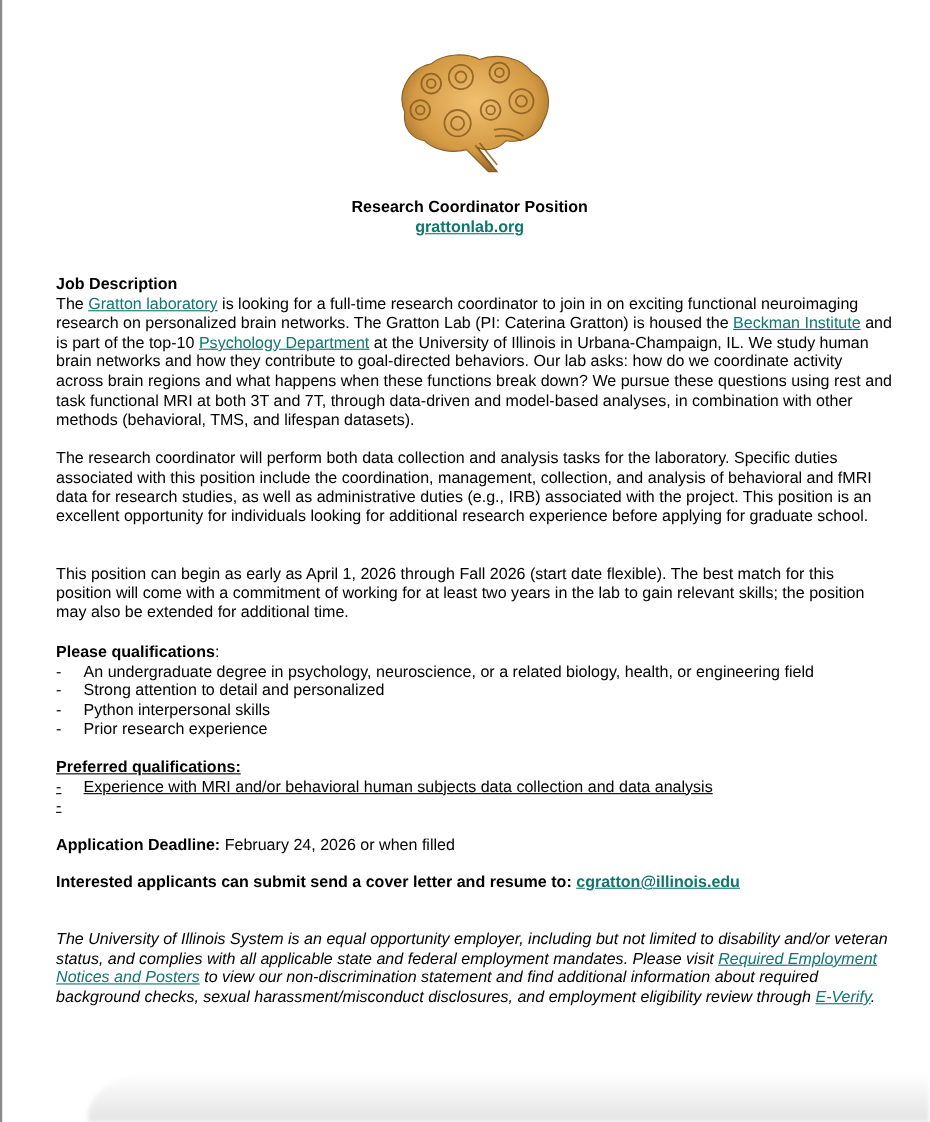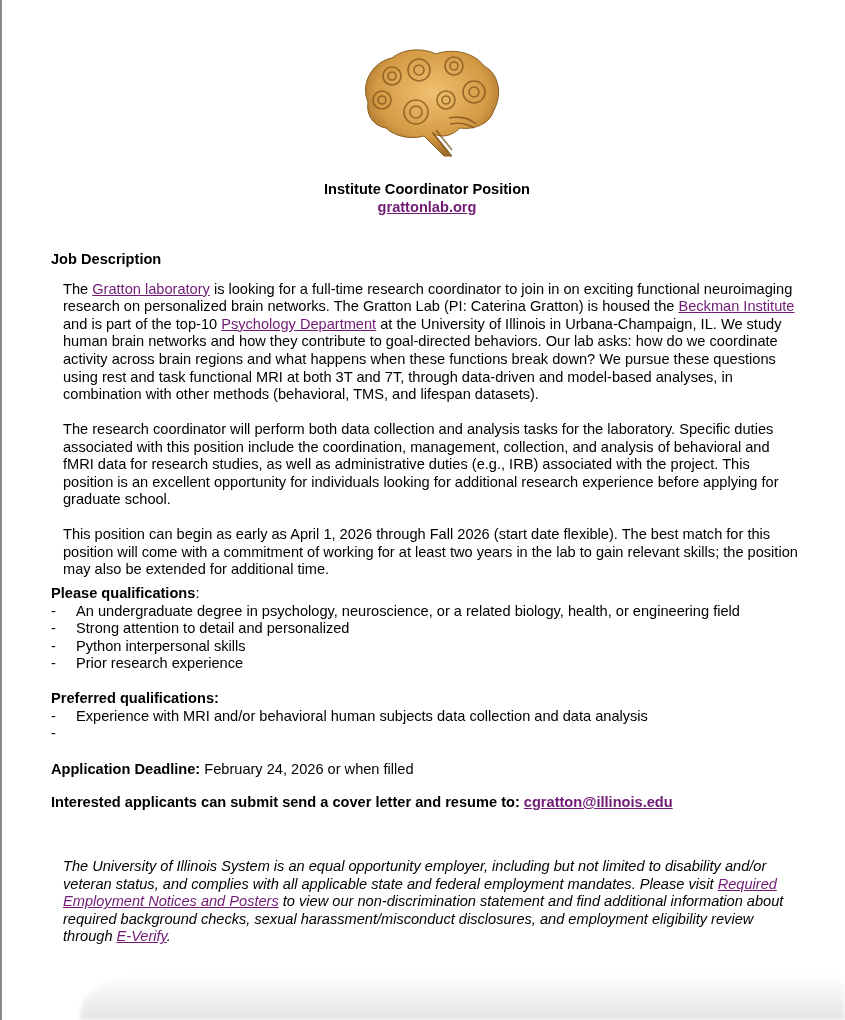--- a/index.html
+++ b/index.html
@@ -24,24 +24,24 @@
     position: absolute; left: 51px; top: 0; width: 760px;
     font-size: 14.6px; line-height: 17.6px;
   }
   .logo-wrap {
     position: absolute; left: 303px; top: 44px; width: 150px; height: 115px;
   }
   .header {
     position: absolute; left: 0; top: 180px; width: 752px; text-align: center;
     font-weight: bold; font-size: 14.6px; line-height: 18px;
   }
-  a, .link { color: #701a75; text-decoration: underline; }
+  a, .link { color: #0f766e; text-decoration: underline; }
   .section { position: absolute; left: 0; width: 760px; }
   .bold { font-weight: bold; }
-  p { margin: 12px; }
+  p { margin: 0; }
   .bullet { display: flex; }
   .bullet .dash { width: 25px; flex: none; }
   .italic { font-style: italic; }
 </style>
 </head>
 <body>
 
 <div class="left-edge"></div>
 
 <div class="page">
@@ -73,21 +73,21 @@
           <circle cx="92" cy="56" r="4"></circle>
         <path d="M95,74 C105,72 115,74 122,80"></path>
         <path d="M96,80 C106,78 114,80 120,84"></path>
         <path d="M78,88 L94,108"></path>
           <path d="M82,86 L98,106"></path>
       </g>
     </svg>
   </div>
 
   <div class="header">
-    <div>Institute Coordinator Position</div>
+    <div>Research Coordinator Position</div>
     <a class="link">grattonlab.org</a>
   </div>
 
   <div class="section" style="top:251px;">
     <div class="bold">Job Description</div>
     <p><span>The </span><a class="link">Gratton laboratory</a><span> is looking for a full-time research coordinator to join in on exciting functional neuroimaging research on personalized brain networks. The Gratton Lab (PI: Caterina Gratton) is housed the </span><a class="link">Beckman Institute</a><span> and is part of the top-10 </span><a class="link">Psychology Department</a><span> at the University of Illinois in Urbana-Champaign, IL. We study human brain networks and how they contribute to goal-directed behaviors. Our lab asks: how do we coordinate activity across brain regions and what happens when these functions break down? We pursue these questions using rest and task functional MRI at both 3T and 7T, through data-driven and model-based analyses, in combination with other methods (behavioral, TMS, and lifespan datasets).</span></p>
   </div>
 
   <div class="section" style="top:409px;">
     <p>The research coordinator will perform both data collection and analysis tasks for the laboratory. Specific duties associated with this position include the coordination, management, collection, and analysis of behavioral and fMRI data for research studies, as well as administrative duties (e.g., IRB) associated with the project. This position is an excellent opportunity for individuals looking for additional research experience before applying for graduate school.</p>
@@ -110,21 +110,21 @@
     <div class="bullet">
         <span class="dash">-</span>
         <span>Python interpersonal skills</span>
       </div>
     <div class="bullet">
         <span class="dash">-</span>
         <span>Prior research experience</span>
       </div>
   </div>
 
-  <div class="section" style="top:690px;">
+  <div class="section" style="top:690px;text-decoration:underline;">
     <div class="bold">Preferred qualifications:</div>
     <div class="bullet">
         <span class="dash">-</span>
         <span>Experience with MRI and/or behavioral human subjects data collection and data analysis</span>
       </div>
     <div class="bullet">
         <span class="dash">-</span>
       </div>
   </div>
 

